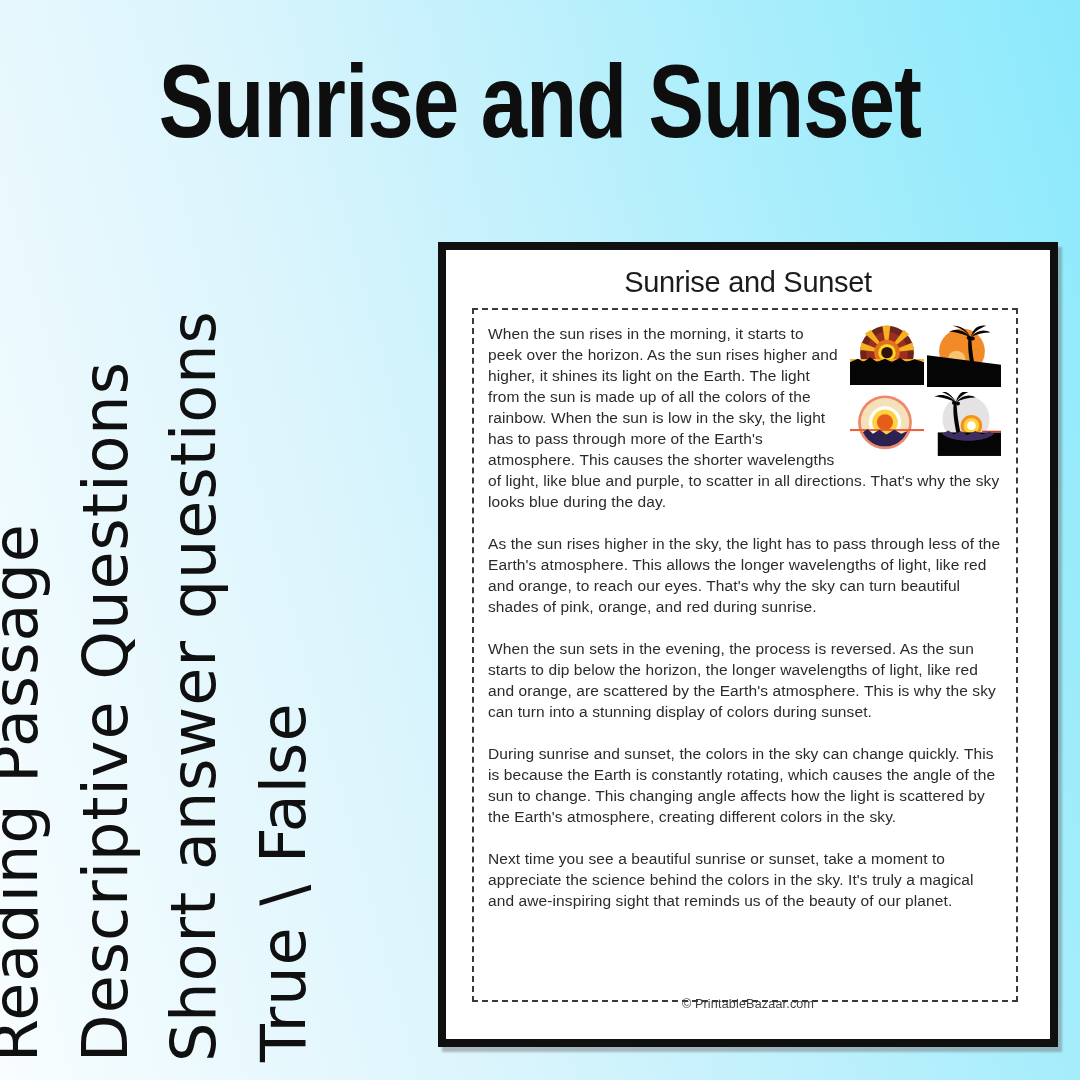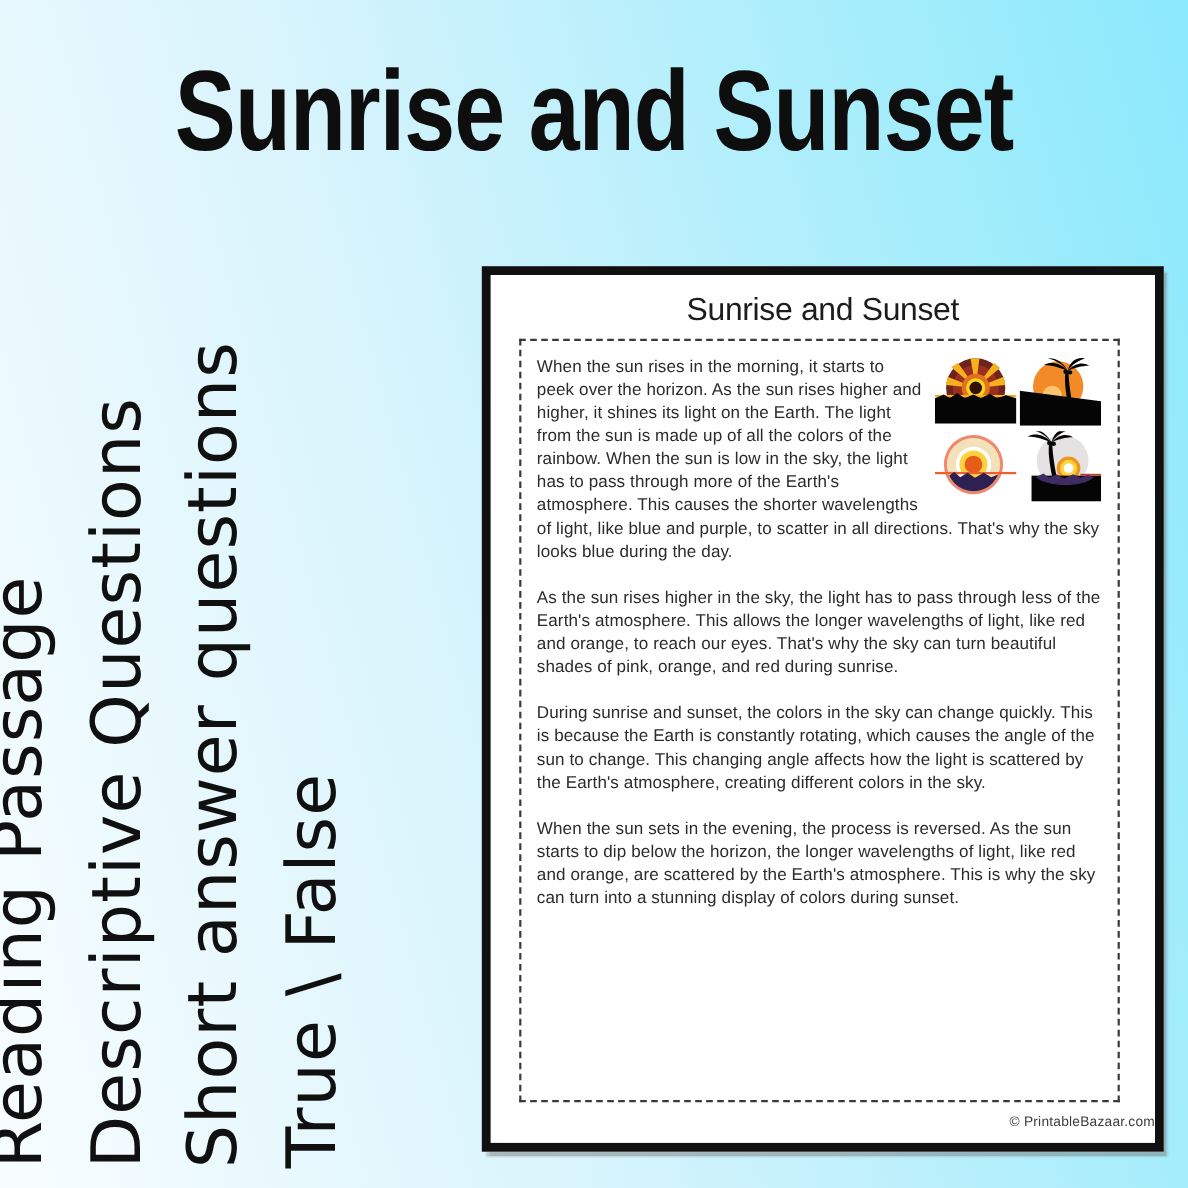--- a/index.html
+++ b/index.html
@@ -41,21 +41,21 @@
     margin:0 0 21px 0;font-size:15.5px;line-height:21px;color:#2b2b2b;
     letter-spacing:0.1px;
   }
   .img-grid{
     float:right;width:152px;margin:0 0 6px 10px;
     display:grid;grid-template-columns:74px 74px;grid-auto-rows:64px;
     column-gap:3px;row-gap:5px;
   }
   .img-grid svg{display:block;width:74px;height:64px;}
   .paper-footer{
-    position:absolute;bottom:12px;left:0;width:100%;text-align:right;
+    position:absolute;bottom:28px;left:0;width:100%;text-align:center;
     font-size:12.5px;color:#3d3d3d;letter-spacing:0.2px;
   }
 </style>
 </head>
 <body>
 
 <div class="main-title">Sunrise and Sunset</div>
 
 <div class="vlabel c1">Reading Passage</div>
 <div class="vlabel c2">Descriptive Questions</div>
@@ -132,19 +132,20 @@
           <circle cx="66" cy="50" r="11.5" fill="#ffd23f"></circle>
           <circle cx="66" cy="50" r="6.5" fill="#ffffff"></circle>
           <rect x="16" y="60" width="94" height="35" fill="#050505"></rect>
           <rect x="82" y="57.5" width="28" height="2.5" fill="#c23b22"></rect>
           <path d="M22 62 L32 57 L40 63 L50 58 L60 64 L72 58 L82 63 L92 59 L100 62 C86 76 38 76 22 62 Z" fill="#3f2c63"></path>
         </svg>
       </div>
 
       <p>When the sun rises in the morning, it starts to peek over the horizon. As the sun rises higher and higher, it shines its light on the Earth. The light from the sun is made up of all the colors of the rainbow. When the sun is low in the sky, the light has to pass through more of the Earth's atmosphere. This causes the shorter wavelengths of light, like blue and purple, to scatter in all directions. That's why the sky looks blue during the day.</p>
       <p>As the sun rises higher in the sky, the light has to pass through less of the Earth's atmosphere. This allows the longer wavelengths of light, like red and orange, to reach our eyes. That's why the sky can turn beautiful shades of pink, orange, and red during sunrise.</p>
+      <p>When the sun sets in the evening, the process is reversed. As the sun starts to dip below the horizon, the longer wavelengths of light, like red and orange, are scattered by the Earth's atmosphere. This is why the sky can turn into a stunning display of colors during sunset.</p>
       <p>During sunrise and sunset, the colors in the sky can change quickly. This is because the Earth is constantly rotating, which causes the angle of the sun to change. This changing angle affects how the light is scattered by the Earth's atmosphere, creating different colors in the sky.</p>
-      <p>When the sun sets in the evening, the process is reversed. As the sun starts to dip below the horizon, the longer wavelengths of light, like red and orange, are scattered by the Earth's atmosphere. This is why the sky can turn into a stunning display of colors during sunset.</p>
+      <p>Next time you see a beautiful sunrise or sunset, take a moment to appreciate the science behind the colors in the sky. It's truly a magical and awe-inspiring sight that reminds us of the beauty of our planet.</p>
     </div>
   </div>
 
   <div class="paper-footer">© PrintableBazaar.com</div>
 </div>
 
 </body></html>

